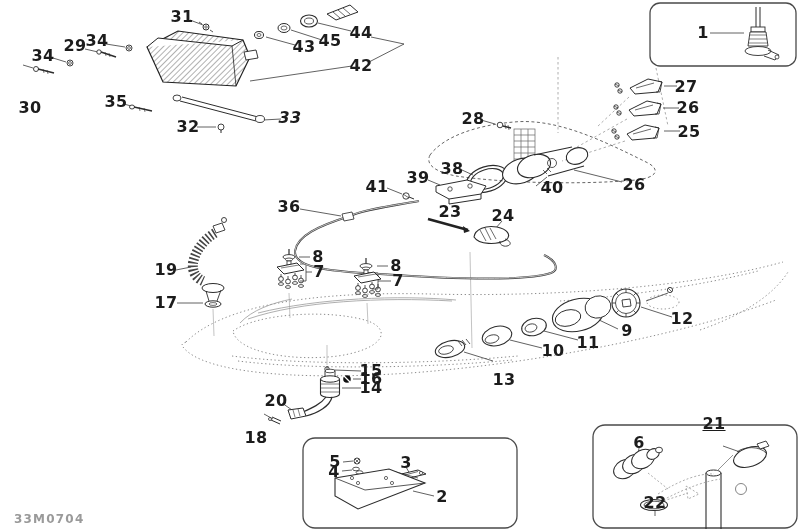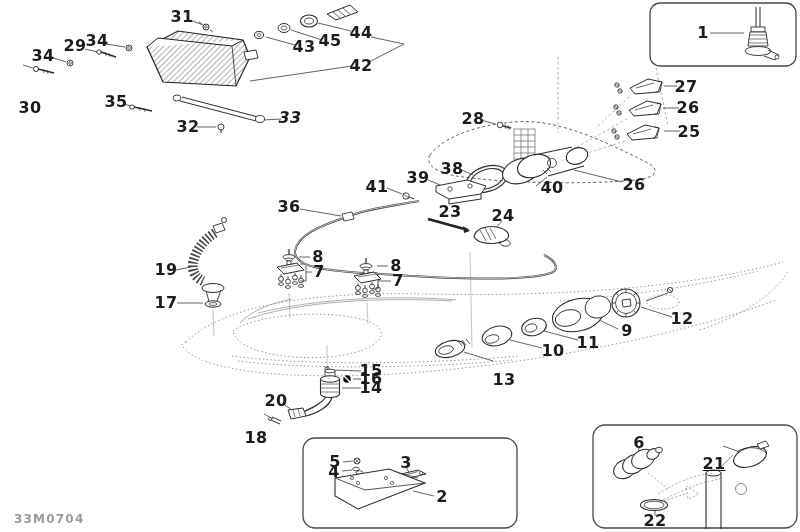--- a/index.html
+++ b/index.html
@@ -426,22 +426,22 @@
       <div class="callout" style="left: 588px; top: 343px;">11</div>
       <div class="callout" style="left: 682px; top: 319px;">12</div>
       <div class="callout" style="left: 504px; top: 380px;">13</div>
       <div class="callout" style="left: 371px; top: 388px;">14</div>
       <div class="callout" style="left: 371px; top: 371px;">15</div>
       <div class="callout" style="left: 371px; top: 379px;">16</div>
       <div class="callout" style="left: 166px; top: 303px;">17</div>
       <div class="callout" style="left: 256px; top: 412px; margin-top: 26px;">18</div>
       <div class="callout" style="left: 166px; top: 270px;">19</div>
       <div class="callout" style="left: 276px; top: 401px;">20</div>
-      <div class="callout" style="left: 714px; top: 464px; text-decoration: underline;">21</div>
-      <div class="callout" style="left: 655px; top: 521px;">22</div>
+      <div class="callout" style="left: 714px; top: 424px; text-decoration: underline;">21</div>
+      <div class="callout" style="left: 655px; top: 503px;">22</div>
       <div class="callout" style="left: 450px; top: 212px;">23</div>
       <div class="callout" style="left: 503px; top: 216px;">24</div>
       <div class="callout" style="left: 689px; top: 132px;">25</div>
       <div class="callout" style="left: 688px; top: 108px;">26</div>
       <div class="callout" style="left: 686px; top: 87px;">27</div>
       <div class="callout" style="left: 473px; top: 119px;">28</div>
       <div class="callout" style="left: 75px; top: 46px;">29</div>
       <div class="callout" style="left: 30px; top: 64px; margin-top: 44px;">30</div>
       <div class="callout" style="left: 182px; top: 17px;">31</div>
       <div class="callout" style="left: 188px; top: 127px;">32</div>

